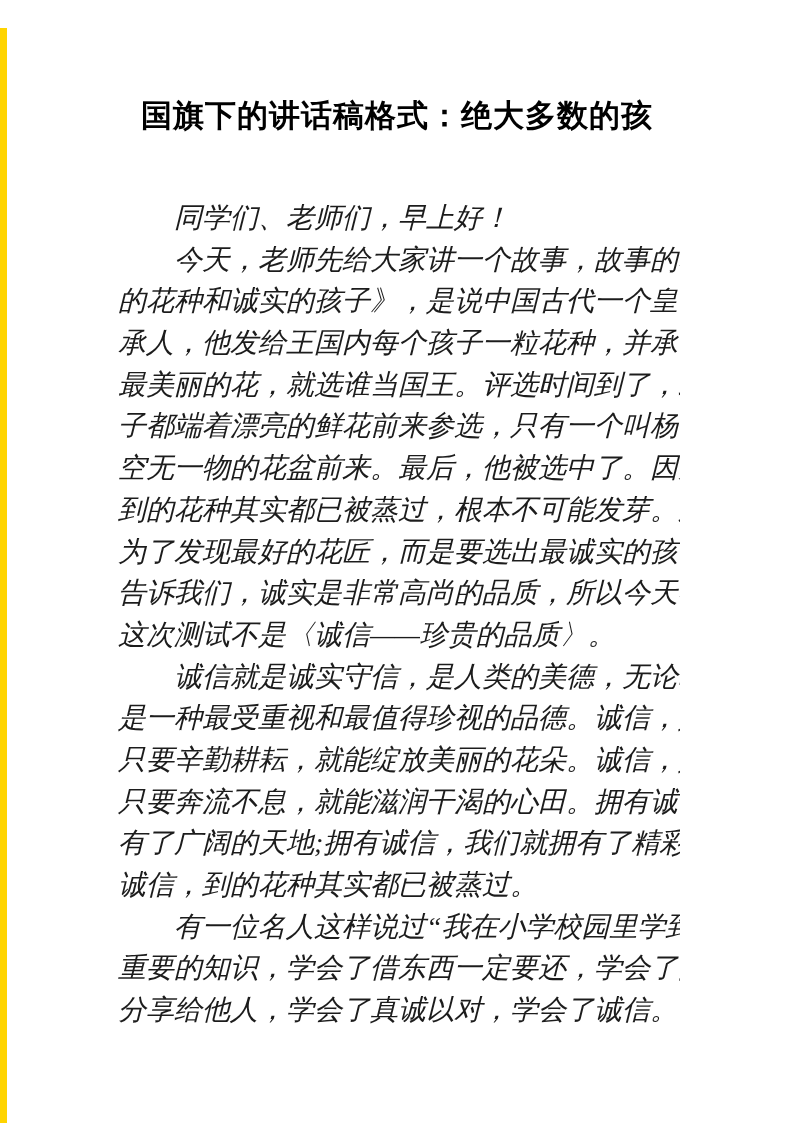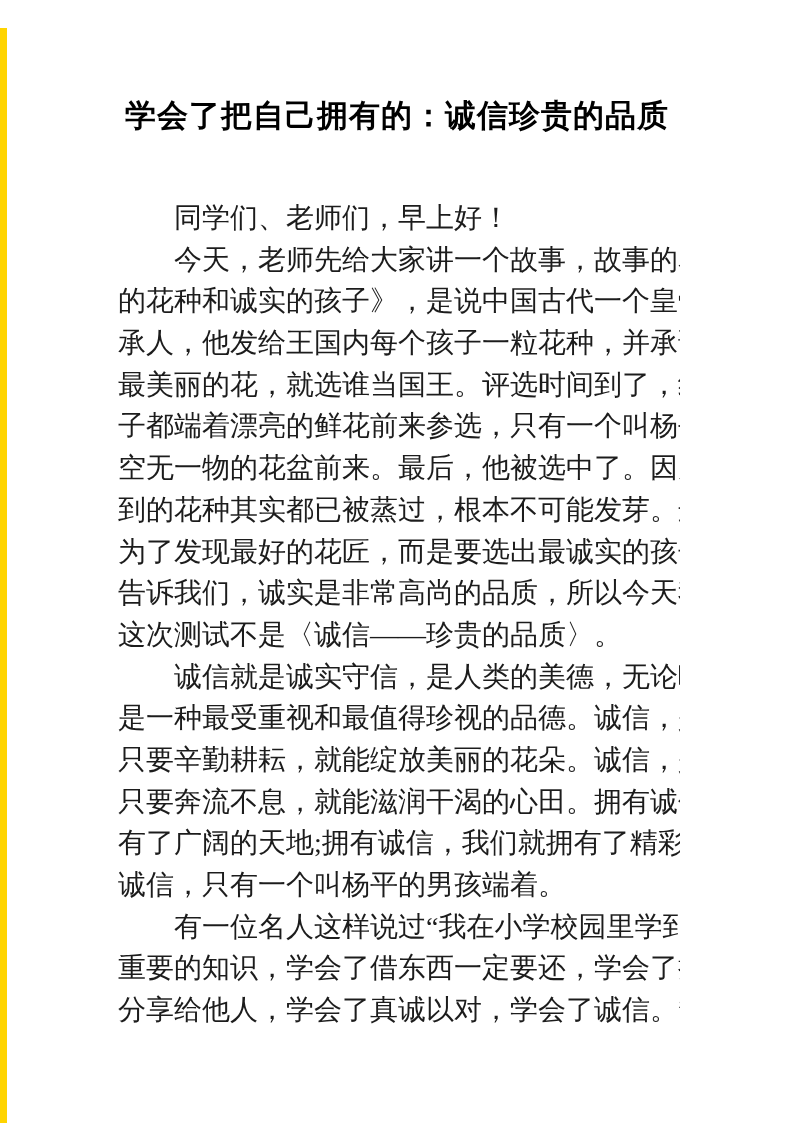--- a/index.html
+++ b/index.html
@@ -36,20 +36,21 @@
   }
   .doc-body {
     margin-top: 62px;
     padding-left: 118px;
     padding-right: 114px;
     color: #1c1c1c;
   }
   .paragraph {
     margin: 0;
     padding: 0;
+    font-style: italic;
   }
   .line {
     font-size: 28px;
     line-height: 41.7px;
     height: 41.7px;
     white-space: nowrap;
     text-align: justify;
     text-align-last: justify;
     text-justify: inter-character;
     overflow: hidden;
@@ -60,21 +61,21 @@
   .line.no-just {
     text-align: left;
     text-align-last: left;
   }
 </style>
 </head>
 <body>
 
 <div class="page">
   <div class="accent-bar" style="background: rgb(255, 212, 0);"></div>
-  <h1 class="doc-title">学会了把自己拥有的：诚信珍贵的品质</h1>
+  <h1 class="doc-title">国旗下的讲话稿格式：绝大多数的孩</h1>
   <div class="doc-body" style="color: rgb(28, 28, 28);">
       <div class="paragraph">
         <div class="line indent no-just">同学们、老师们，早上好！</div>
       </div>
       <div class="paragraph">
         <div class="line indent">今天，老师先给大家讲一个故事，故事的名字叫《国王</div>
         <div class="line">的花种和诚实的孩子》，是说中国古代一个皇帝要选一个继</div>
         <div class="line">承人，他发给王国内每个孩子一粒花种，并承诺说谁能种出</div>
         <div class="line">最美丽的花，就选谁当国王。评选时间到了，绝大多数的孩</div>
         <div class="line">子都端着漂亮的鲜花前来参选，只有一个叫杨平的男孩端着</div>
@@ -83,21 +84,21 @@
         <div class="line">为了发现最好的花匠，而是要选出最诚实的孩子。这个故事</div>
         <div class="line">告诉我们，诚实是非常高尚的品质，所以今天我国旗下讲话</div>
         <div class="line no-just">这次测试不是〈诚信——珍贵的品质〉。</div>
       </div>
       <div class="paragraph">
         <div class="line indent">诚信就是诚实守信，是人类的美德，无论哪个国家它都</div>
         <div class="line">是一种最受重视和最值得珍视的品德。诚信，是一粒种子，</div>
         <div class="line">只要辛勤耕耘，就能绽放美丽的花朵。诚信，是一股清泉，</div>
         <div class="line">只要奔流不息，就能滋润干渴的心田。拥有诚信，我们就拥</div>
         <div class="line">有了广阔的天地;拥有诚信，我们就拥有了精彩的世界;拥有</div>
-        <div class="line no-just">诚信，只有一个叫杨平的男孩端着。</div>
+        <div class="line no-just">诚信，到的花种其实都已被蒸过。</div>
       </div>
       <div class="paragraph">
         <div class="line indent">有一位名人这样说过“我在小学校园里学到了人生中最</div>
         <div class="line">重要的知识，学会了借东西一定要还，学会了把自己拥有的</div>
         <div class="line">分享给他人，学会了真诚以对，学会了诚信。”可见，诚信</div>
       </div>
     </div>
 </div>
 
 </body></html>

